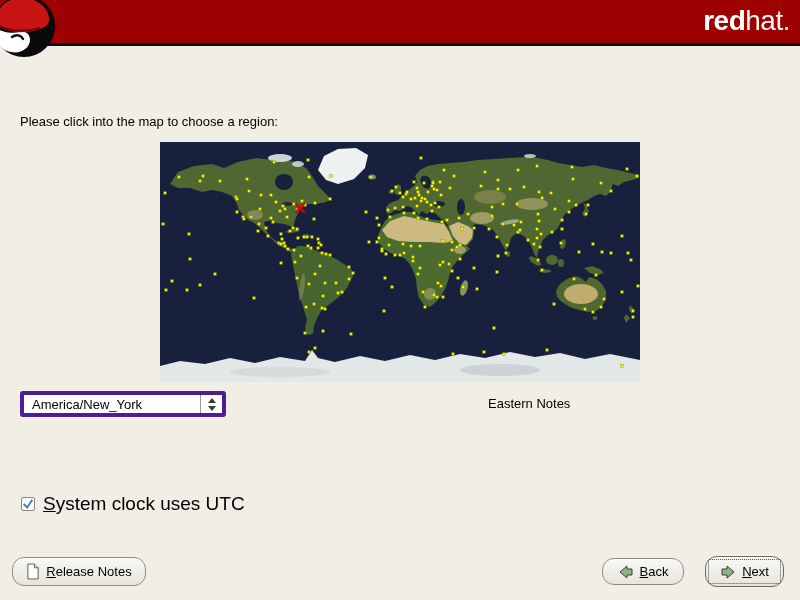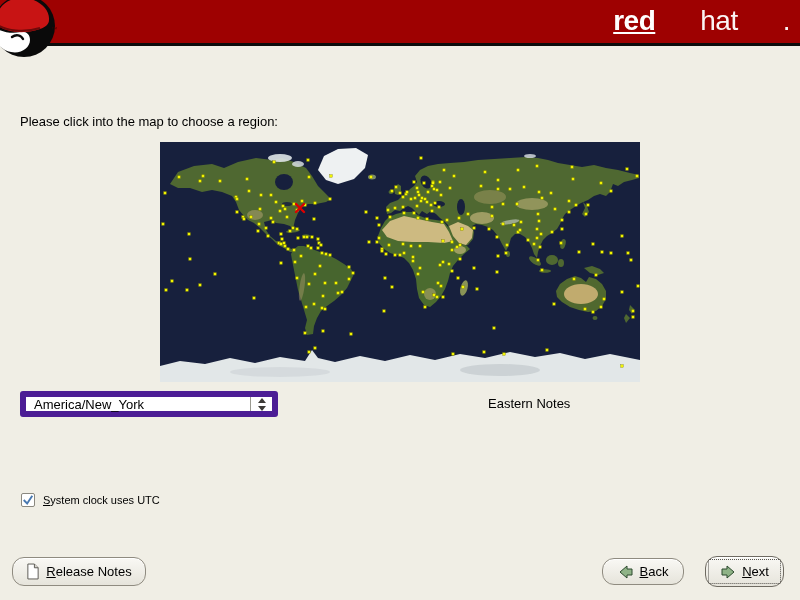--- a/index.html
+++ b/index.html
@@ -4,46 +4,46 @@
 <style>
   html,body{margin:0;padding:0;}
   body{font-family:"Liberation Sans","DejaVu Sans",sans-serif;background:#f0eee5;}
   .screen{position:relative;width:800px;height:600px;background:#f0eee5;overflow:hidden;}
 
   
   .header{position:absolute;top:0;left:0;width:800px;height:43px;background:#9e0101;}
   .header-line{position:absolute;top:43px;left:0;width:800px;height:3px;background:#0c0c0c;}
   .logo{position:absolute;top:-6px;left:-8px;width:74px;height:74px;z-index:5;}
   .wordmark{position:absolute;top:5px;right:10px;color:#fff;font-size:28px;letter-spacing:-0.5px;z-index:4;}
-  .wm-bold{font-weight:700;text-decoration:underline;}
-  .wm-reg{font-weight:400;opacity:.96;padding-left:45px;}
+  .wm-bold{font-weight:700;}
+  .wm-reg{font-weight:400;opacity:.96;}
 
   
   .instruction{position:absolute;top:114px;left:20px;font-size:13px;color:#000;}
 
   
   .map-wrap{position:absolute;top:142px;left:160px;width:480px;height:240px;cursor:pointer;}
   .map-wrap svg{display:block;}
 
   
-  .combo{position:absolute;top:391px;left:20px;width:258px;height:26px;background:#fff;
-         border:6px solid #4c1d95;border-radius:3px;box-sizing:border-box;display:flex;align-items:center;}
+  .combo{position:absolute;top:391px;left:20px;width:206px;height:26px;background:#fff;
+         border:4px solid #4c1d95;border-radius:3px;box-sizing:border-box;display:flex;align-items:center;}
   .combo-text{flex:1;padding-left:8px;font-size:13px;color:#000;white-space:nowrap;overflow:hidden;}
   .combo-spin{width:21px;height:100%;border-left:1px solid #9a9a90;display:flex;flex-direction:column;
               align-items:center;justify-content:center;gap:3px;}
   .tri-up{width:0;height:0;border-left:4px solid transparent;border-right:4px solid transparent;border-bottom:5px solid #3c3a36;}
   .tri-down{width:0;height:0;border-left:4px solid transparent;border-right:4px solid transparent;border-top:5px solid #3c3a36;}
 
   .tz-desc{position:absolute;top:396px;left:488px;font-size:13px;color:#000;}
 
   
   .utc-row{position:absolute;top:493px;left:21px;display:flex;align-items:center;}
   .checkbox{width:14px;height:14px;background:#fff;border:1px solid #8a887f;border-radius:2px;
             display:inline-flex;align-items:center;justify-content:center;box-sizing:border-box;}
-  .utc-row label{margin-left:8px;font-size:11px;color:#000;}
+  .utc-row label{margin-left:8px;font-size:19px;color:#000;}
 
   
   .btn{position:absolute;display:flex;align-items:center;justify-content:center;gap:6px;
        font-size:13px;color:#000;background:linear-gradient(#f9f8f4,#e6e4db);
        border:1px solid #8f8b80;border-radius:12px;box-shadow:inset 0 1px 0 #ffffff;box-sizing:border-box;}
   .btn-release{left:12px;top:557px;width:134px;height:29px;}
   .btn-back{left:602px;top:558px;width:82px;height:27px;}
   .btn-next{left:705px;top:556px;width:79px;height:31px;border:1px solid #6e6a61;}
   .focus-ring{position:absolute;inset:2px;border:1px dotted #55534e;border-radius:2px;pointer-events:none;}
   u{text-decoration:underline;}

